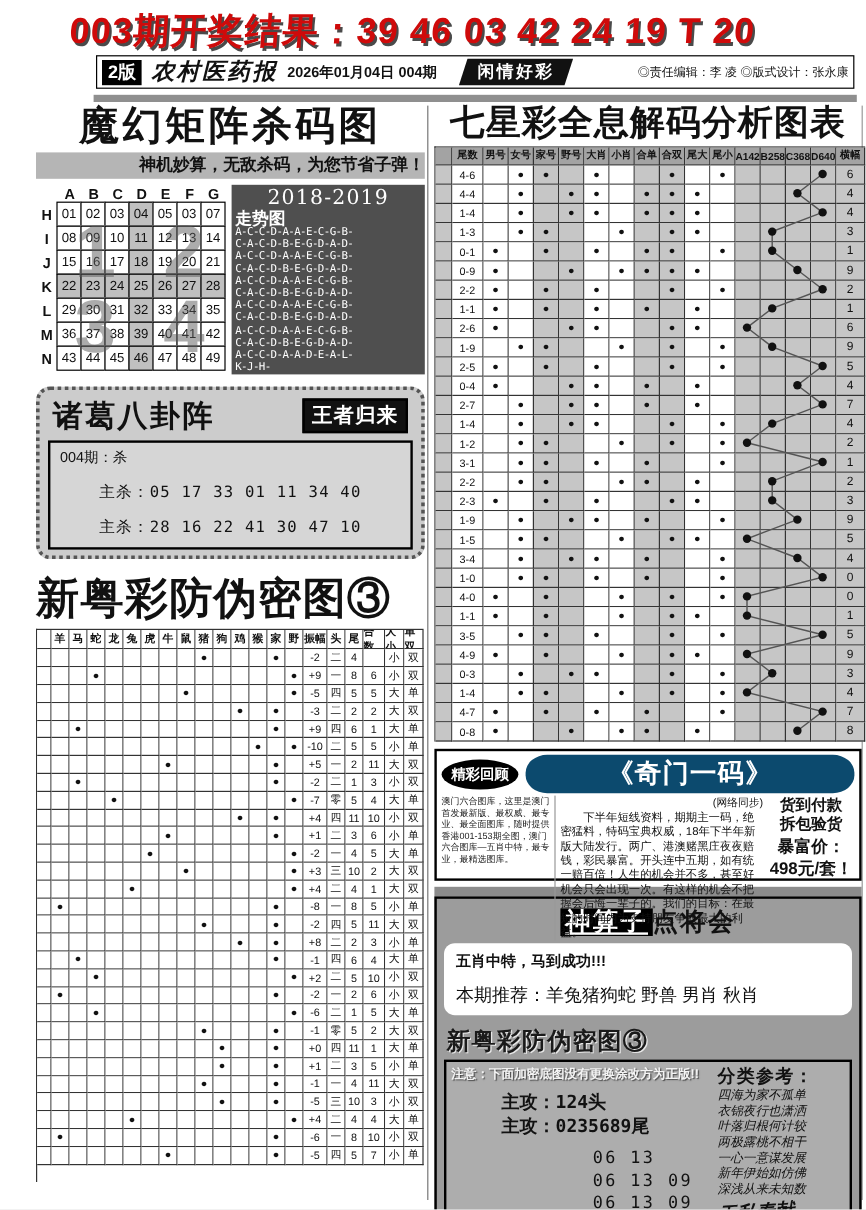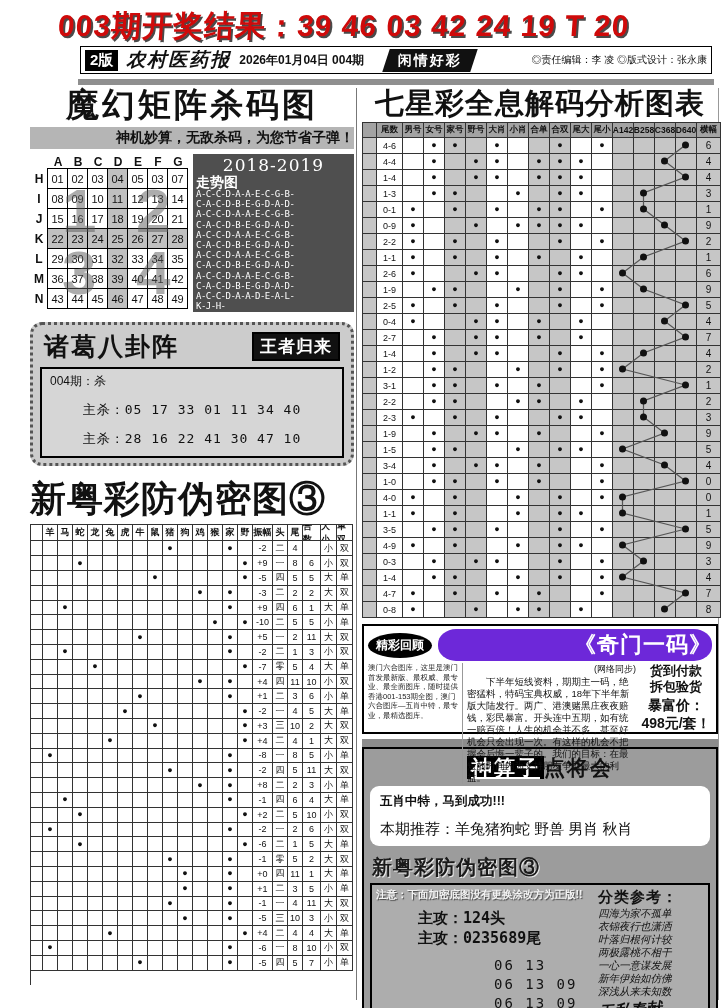--- a/index.html
+++ b/index.html
@@ -58,21 +58,21 @@
     font-size:10px;overflow:hidden;background:#fff;}
   .qg-head{font-weight:bold;font-size:8.5px;background:#a3a3a3;}
   .qshade{background:#c6c6c6;}
   .qlabel{font-size:9px;}
   #qixing-svg{position:absolute;left:0;top:0;pointer-events:none;}
   
   .qimen{margin-top:6px;border:2px solid #000;height:110px;position:relative;padding:3px 4px;box-sizing:border-box;}
   .qimen-top{display:flex;align-items:center;gap:6px;}
   .qimen-badge{background:#000;color:#fff;border-radius:50%;font-size:12px;font-weight:bold;
     padding:4px 8px;white-space:nowrap;}
-  .qimen-banner{flex:1;background:#6d28d9;border-radius:18px/15px;text-align:right;padding:1px 0;}
+  .qimen-banner{flex:1;background:#0c4a6e;border-radius:18px/15px;text-align:center;padding:1px 0;}
   .qimen-banner span{color:#fff;font-weight:bold;font-size:22px;letter-spacing:1px;}
   .qimen-body{display:flex;margin-top:2px;}
   .qimen-note{width:90px;font-size:7.5px;line-height:9.5px;color:#222;padding-right:4px;border-right:1px solid #999;}
   .qimen-main{flex:1;padding:0 4px;}
   .qimen-sync{text-align:right;font-size:9px;}
   .qimen-text{font-size:9.5px;line-height:12px;text-indent:2em;}
   .qimen-pay{width:72px;text-align:center;}
   .pay-line{font-weight:bold;font-size:13px;line-height:16px;}
   .price-label{font-size:14px;font-weight:bold;margin-top:2px;}
   .price{font-size:14px;font-weight:bold;}

